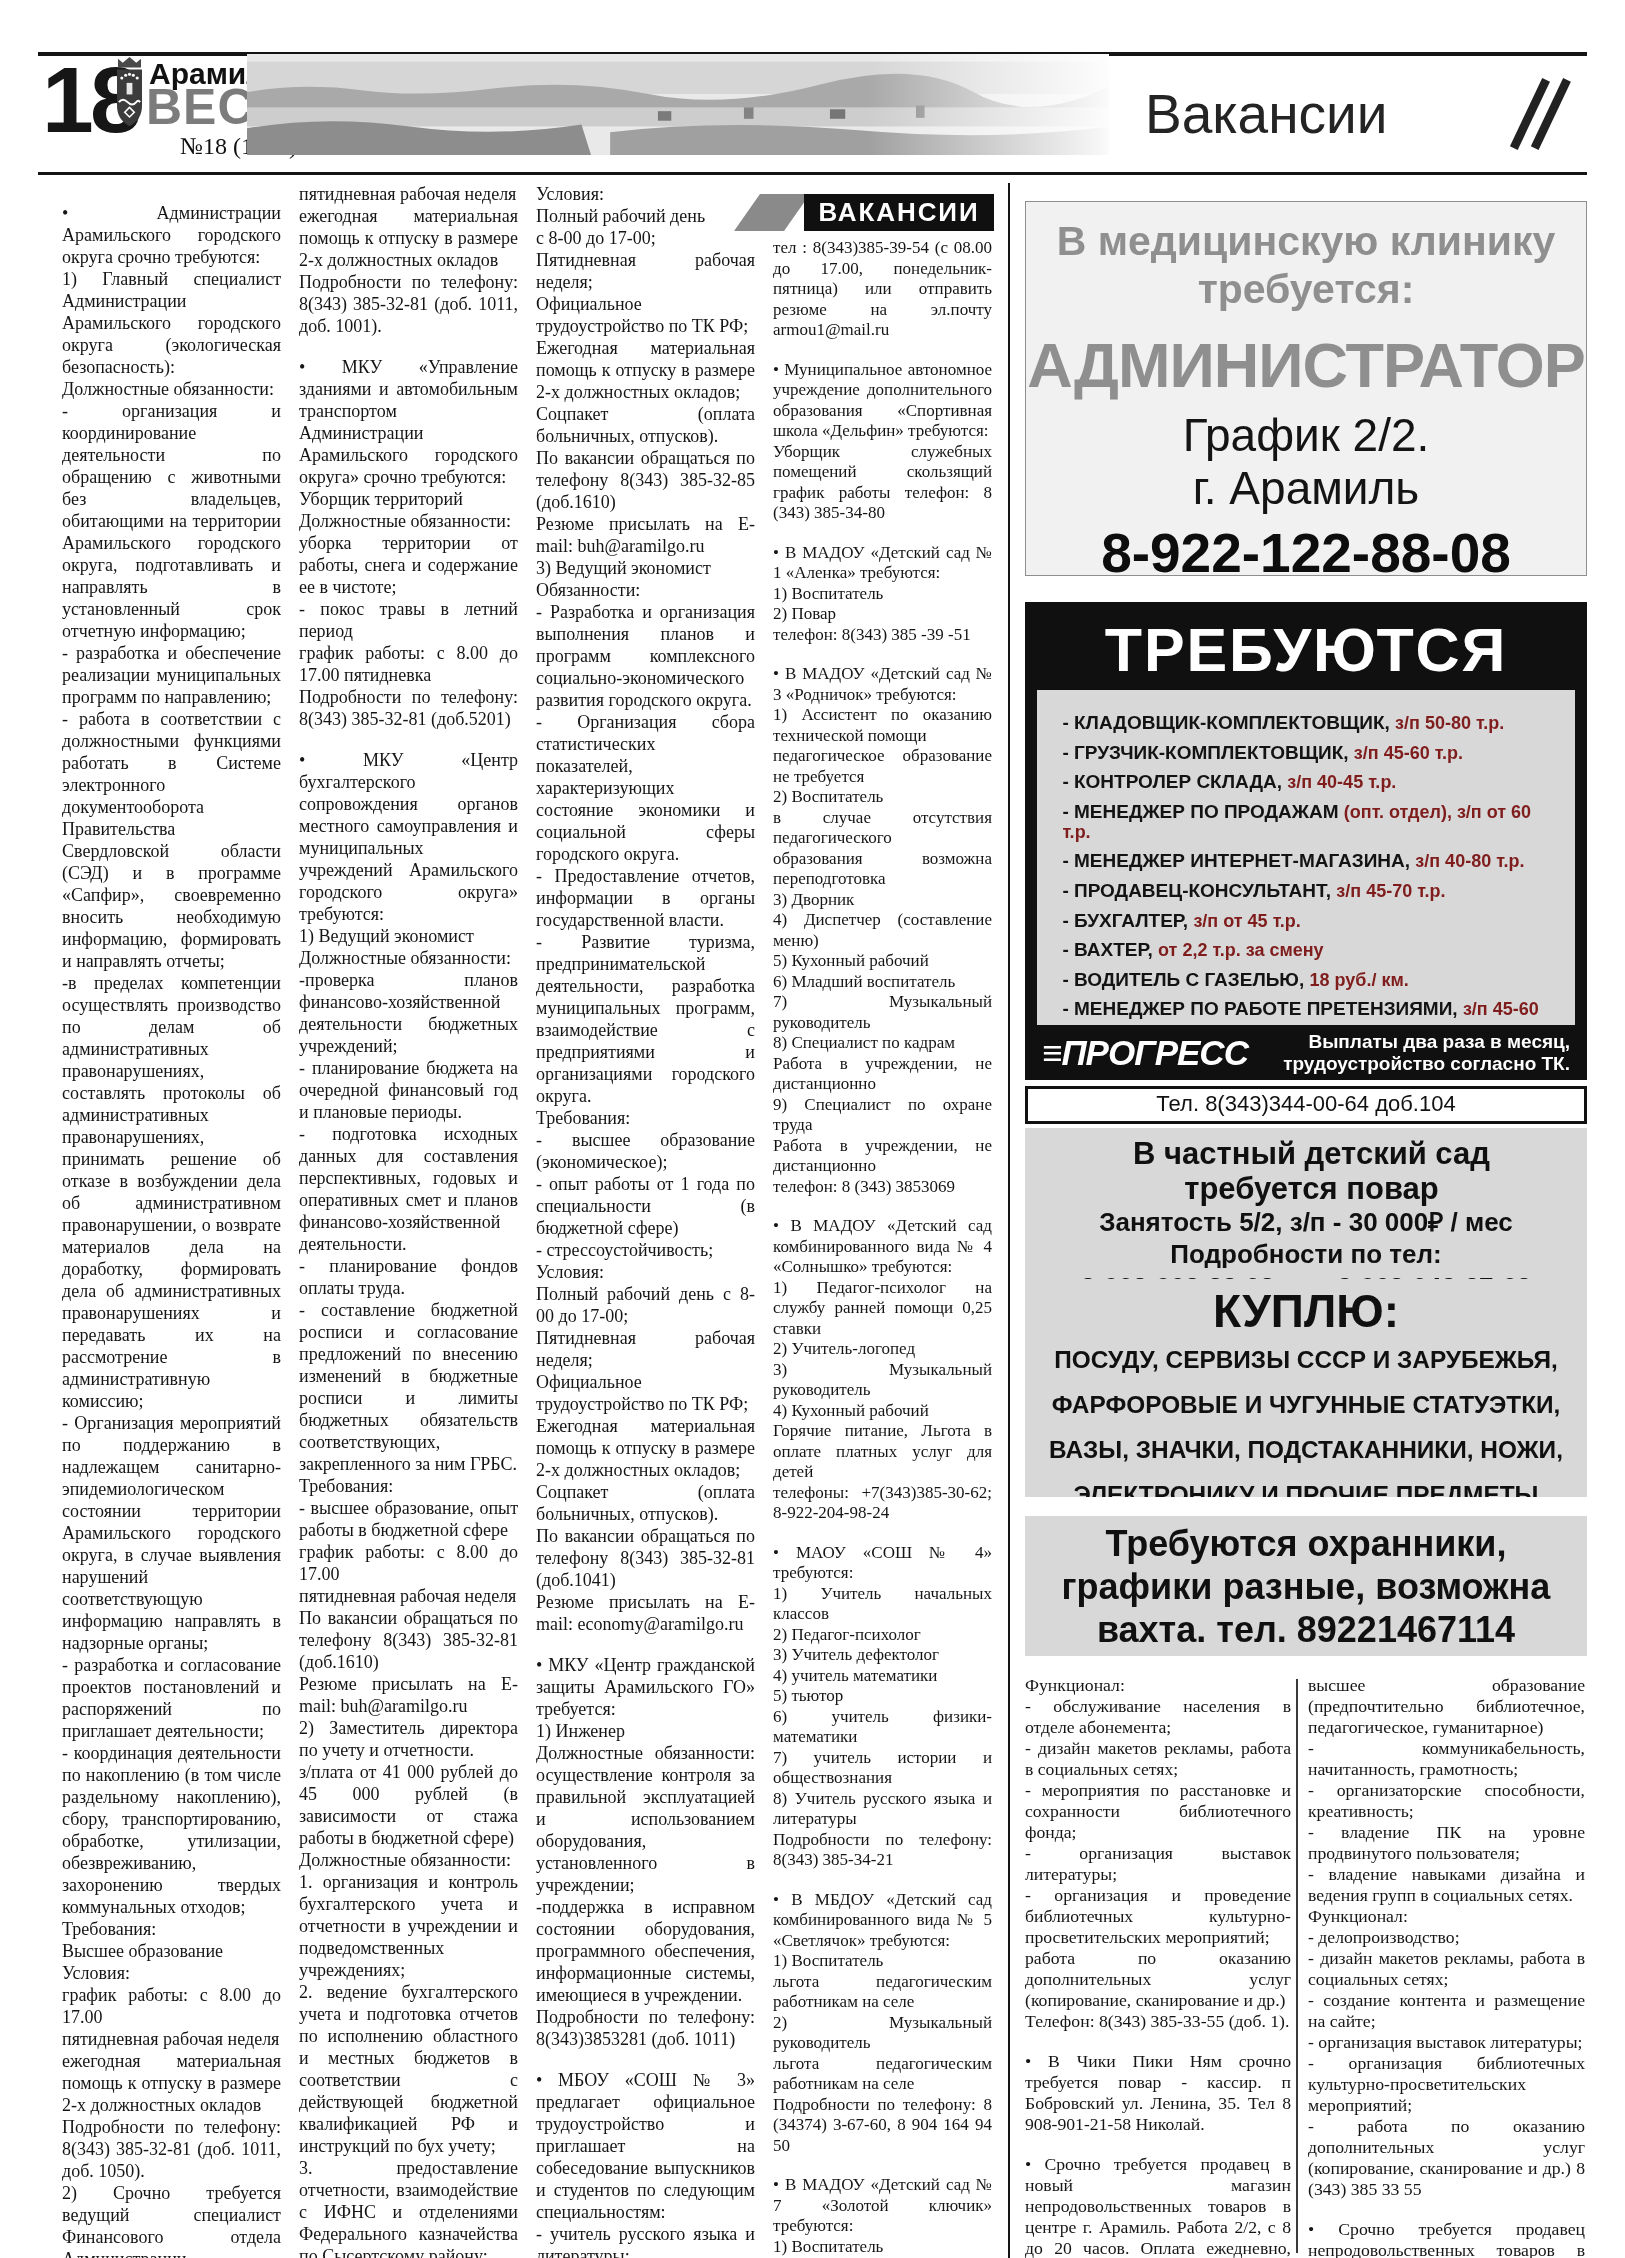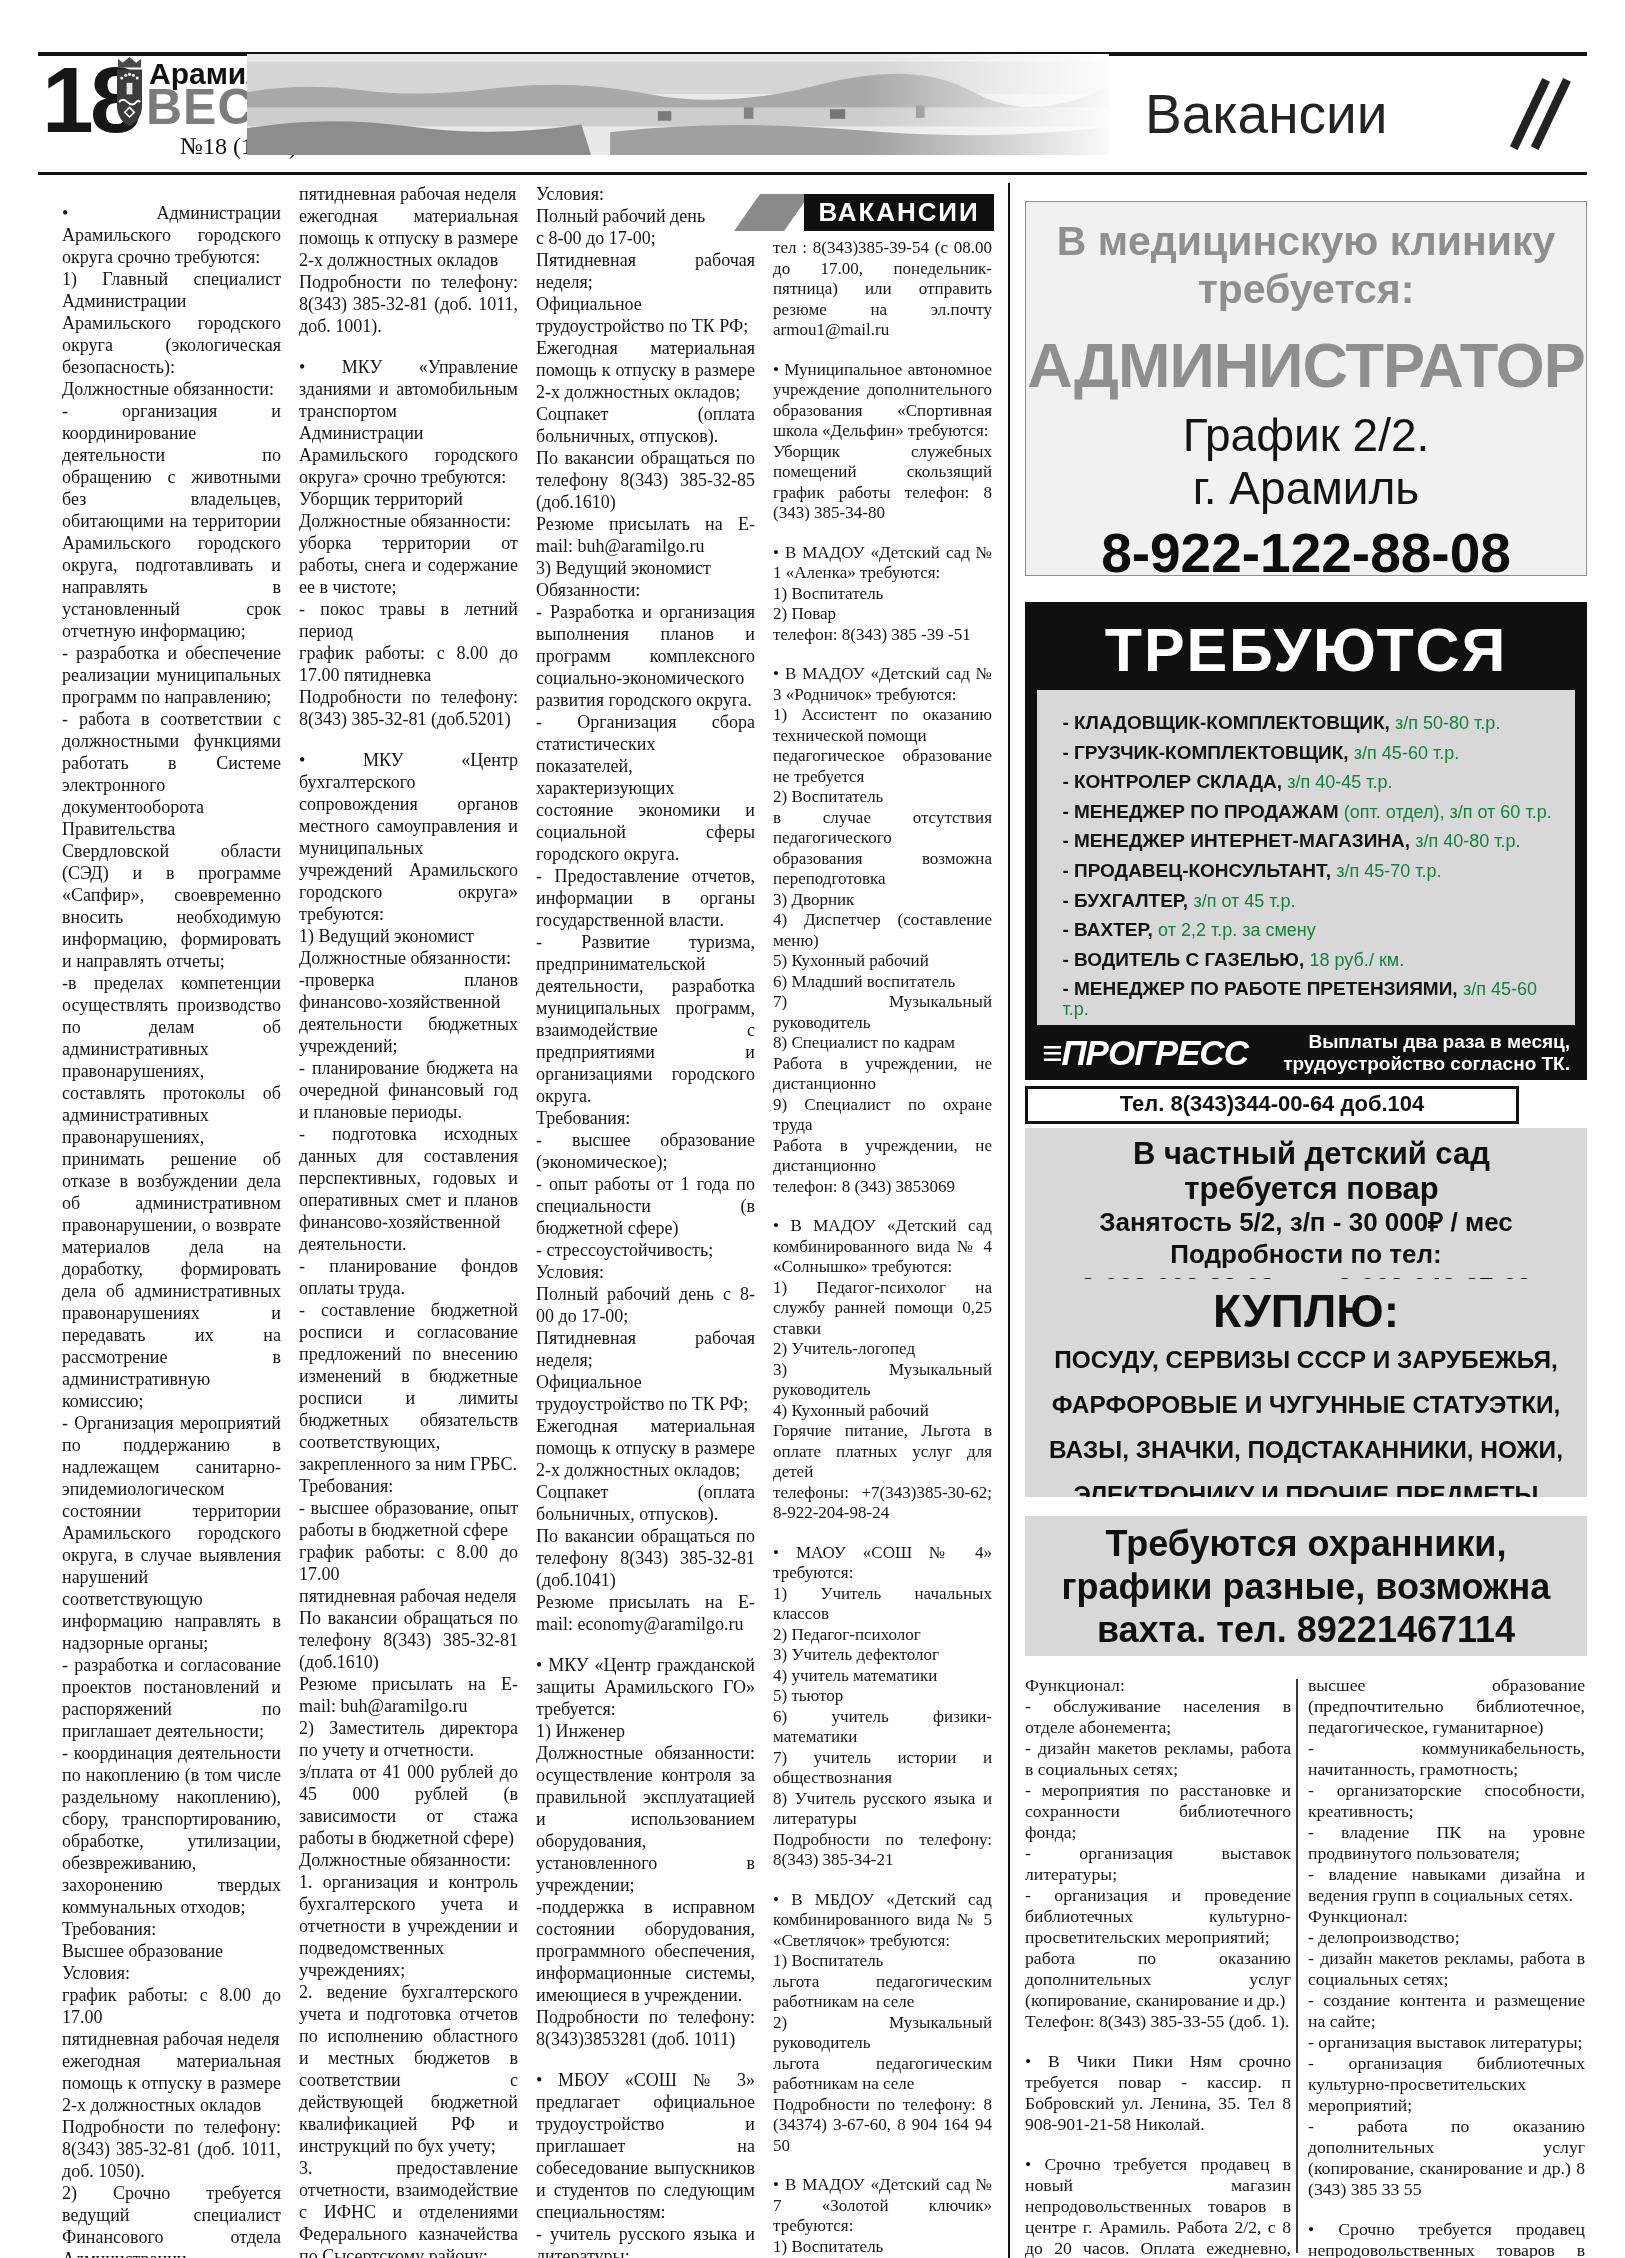--- a/index.html
+++ b/index.html
@@ -36,28 +36,28 @@
   .clin-g{font-size:41px;line-height:48px;font-weight:700;color:#8f8f8f;}
   .clin-pos{font-size:63px;line-height:73px;font-weight:800;color:#8f8f8f;letter-spacing:-1px;margin:15.3px 0 7.6px;}
   .clin-b{font-size:46px;line-height:53px;font-weight:500;color:#141414;}
   .clin-phone{font-size:55px;line-height:61px;font-weight:800;color:#0d0d0d;margin-top:7.6px;}
   .ad-hiring{left:1025px;top:602px;width:562px;height:478px;background:#101010;box-sizing:border-box;}
   .hiring-title{padding-top:13.4px;text-align:center;color:#fff;font-size:61px;font-weight:800;letter-spacing:1.9px;}
   .hiring-body{position:absolute;left:12.4px;right:12.4px;top:88px;bottom:55px;background:#d8d8d8;
                padding:23px 11.5px 0 25px;overflow:hidden;}
   .h-item{margin-bottom:9.6px;font-size:19px;line-height:20px;}
   .h-role{font-weight:800;color:#131313;}
-  .h-pay{font-weight:400;color:#15803d;font-size:18px;}
+  .h-pay{font-weight:700;color:#7f1d1d;font-size:18px;}
   .hiring-footer{position:absolute;left:0;right:0;bottom:0;height:54px;display:flex;align-items:center;
                  padding:0 17px;box-sizing:border-box;}
   .brand{color:#fff;font-style:italic;font-weight:900;font-size:35px;letter-spacing:-1px;}
   .brand .mark{font-style:normal;}
   .hiring-note{margin-left:auto;text-align:right;color:#fff;font-weight:700;font-size:19px;line-height:22px;}
-  .ad-strip{left:1025px;top:1086px;width:494px;height:38px;background:#fff;border:3.8px solid #111;
-            box-sizing:border-box;text-align:center;font-size:22px;font-weight:700;line-height:30px;color:#111;}
+  .ad-strip{left:1025px;top:1086px;width:562px;height:38px;background:#fff;border:3.8px solid #111;
+            box-sizing:border-box;text-align:center;font-size:22px;font-weight:400;line-height:30px;color:#111;}
   .graybox{background:#d8d8d8;text-align:center;color:#101010;box-sizing:border-box;overflow:hidden;}
   .ad-kinder{left:1025px;top:1128px;width:562px;height:176px;padding-top:7.6px;}
   .k1{font-size:31px;line-height:35px;font-weight:700;padding-left:11px;}
   .k2{font-size:26px;line-height:32.5px;font-weight:700;}
   .ad-buy{left:1025px;top:1279px;width:562px;height:218px;padding-top:5.7px;}
   .buy-title{font-size:46px;line-height:52px;font-weight:900;}
   .buy-body{font-size:24.4px;line-height:45px;font-weight:800;padding:0 13.4px;}
   .buy-phone{font-size:32.5px;line-height:38px;font-weight:800;margin-top:1.9px;}
   .ad-guards{left:1025px;top:1516px;width:562px;height:140px;padding:5.7px 29px 0;
              font-size:36px;line-height:43px;font-weight:800;}

